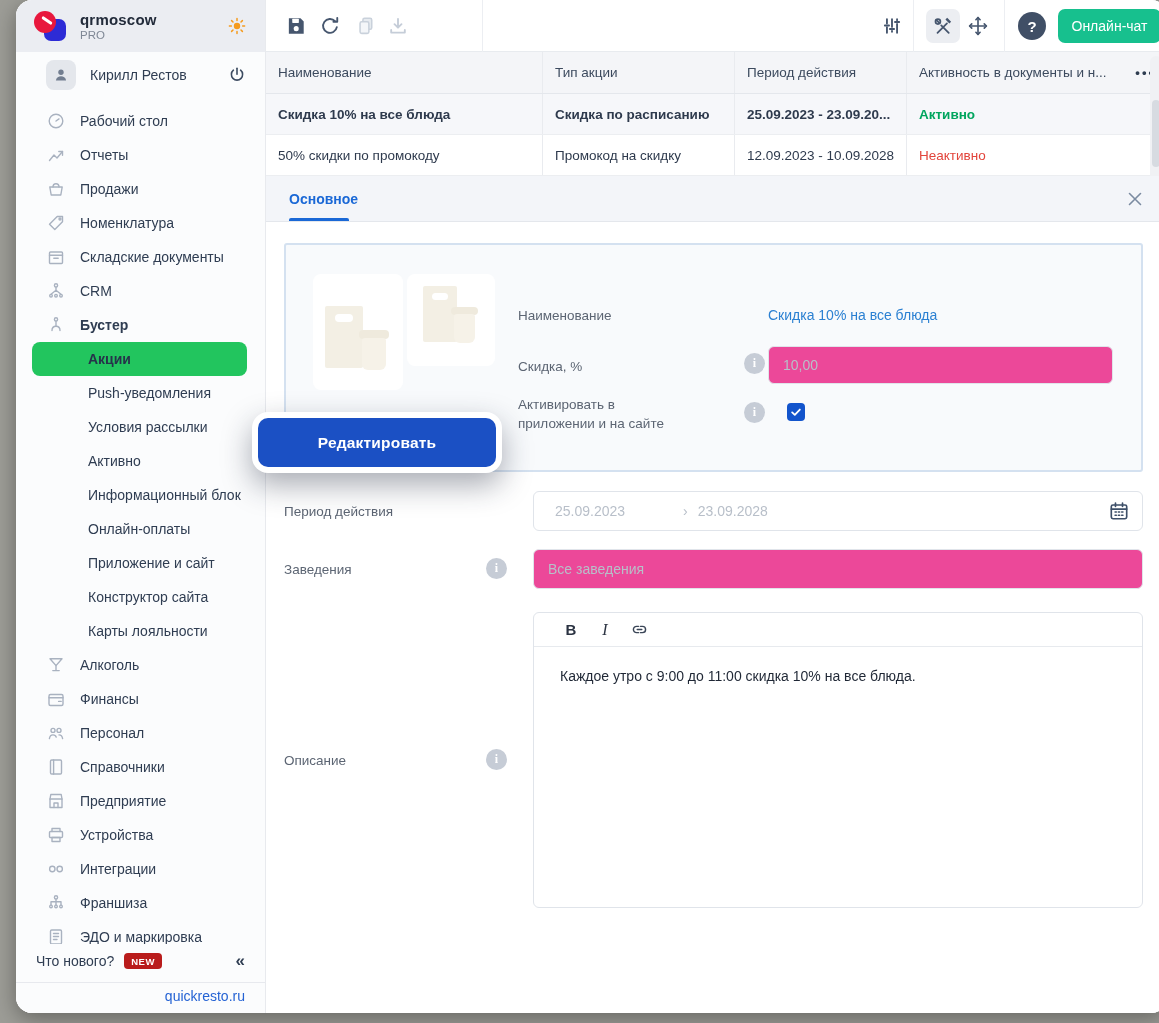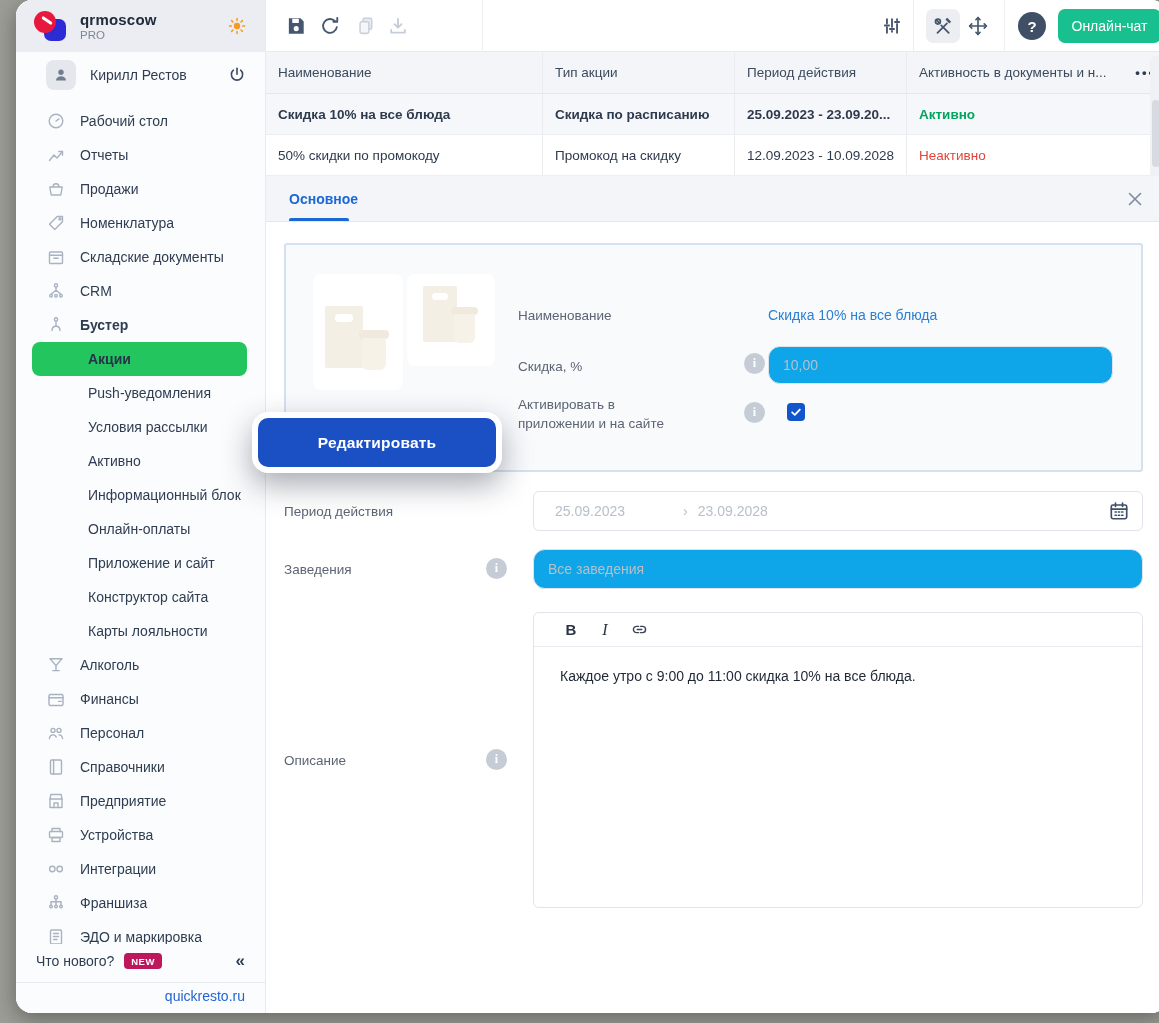--- a/index.html
+++ b/index.html
@@ -27,21 +27,21 @@
   .nav { padding-top:6px; }
   .nav-item { margin:0 18px 0 16px; height:34px; border-radius:8px; display:flex; align-items:center; padding-left:14px; color:#2f3d52; font-size:14px; cursor:pointer; }
   .nav-item .nav-ico { width:20px; height:20px; margin-right:14px; color:#a9b2c0; }
   .nav-item.sub { padding-left:56px; }
   .nav-item.selected { background:#22c55e; font-weight:bold; color:#26334a; }
   .nav-item.bold { font-weight:bold; }
 
   .sidebar-footer { position:absolute; left:0; right:0; bottom:0; background:#fbfcfd; }
   .whats-new-row { height:34px; display:flex; align-items:center; padding:0 20px; }
   .whats-new-label { font-size:14px; color:#2f3d52; }
-  .new-badge { margin-left:10px; background:#be185d; color:#fff; font-size:9.5px; font-weight:bold; padding:3px 7px 2px; border-radius:4px; letter-spacing:.5px; }
+  .new-badge { margin-left:10px; background:#b91c1c; color:#fff; font-size:9.5px; font-weight:bold; padding:3px 7px 2px; border-radius:4px; letter-spacing:.5px; }
   .collapse-btn { margin-left:auto; font-size:17px; color:#2f3d52; font-weight:bold; cursor:pointer; }
   .footer-divider { height:1px; background:#e7e9ee; margin-top:4px; }
   .site-link-row { height:30px; display:flex; align-items:center; padding:0 20px 4px;justify-content:flex-end; }
   .site-link { font-size:14px; color:#2563d4; text-decoration:none; cursor:pointer; }
 
   
   .main { position:relative; flex:1; background:#fff; }
 
   .toolbar { position:absolute; left:0; top:0; right:0; height:52px; background:#fff; border-bottom:1px solid #e8ebef; }
   .tb-btn { position:absolute; top:14px; width:24px; height:24px; display:flex; align-items:center; justify-content:center; cursor:pointer; }
@@ -77,21 +77,21 @@
   .thumb2 { left:121px; top:29px; width:88px; height:92px; }
   .bag { position:absolute; background:#f3efe4; }
   .bag-body { border-radius:2px; }
   .bag-handle { background:#fff; border-radius:8px; }
   .cup { position:absolute; background:#f6f2e8; border-radius:3px 3px 6px 6px; }
   .cup-lid { position:absolute; background:#efeadd; border-radius:4px; }
 
   .f-label { position:absolute; font-size:13.5px; color:#5c6573; }
   .info-i { position:absolute; width:21px; height:21px; border-radius:50%; background:#c6ccd6; color:#fff; font-size:12px; font-weight:bold; font-family:"Liberation Serif",serif; display:flex; align-items:center; justify-content:center; }
   .name-link { position:absolute; font-size:14px; color:#2b80d2; cursor:pointer; }
-  .txt-input { position:absolute; border:1px solid #e0e4ea; border-radius:12px; background:#0ea5e9; font-size:14px; color:#2e3a4d; font-family:inherit; padding:0 14px; }
+  .txt-input { position:absolute; border:1px solid #e0e4ea; border-radius:6px; background:#ec4899; font-size:14px; color:#2e3a4d; font-family:inherit; padding:0 14px; }
   .txt-input::placeholder { color:#b8bfc9; }
   .checkbox { position:absolute; width:18px; height:18px; background:#1254cc; border-radius:4px; display:flex; align-items:center; justify-content:center; cursor:pointer; }
 
   .period-box { position:absolute; left:267px; top:269px; width:610px; height:40px; border:1px solid #e0e4ea; border-radius:6px; background:#fff; display:flex; align-items:center; cursor:pointer; }
   .period-text { font-size:14px; color:#b8bfc9; }
   .period-start { margin-left:21px; }
   .period-chev { margin-left:58px; color:#b8bfc9; font-size:14px; }
   .period-end { margin-left:10px; }
   .cal-btn { margin-left:auto; margin-right:12px; width:22px; height:22px; cursor:pointer; }
 

